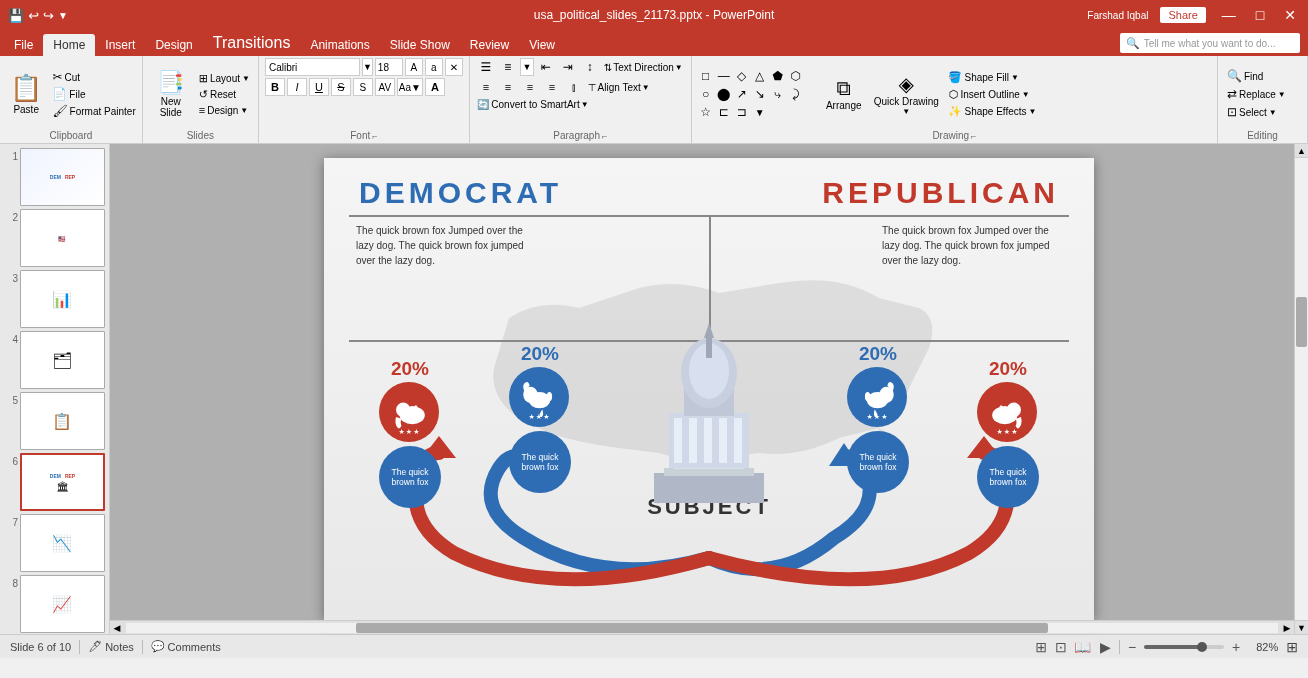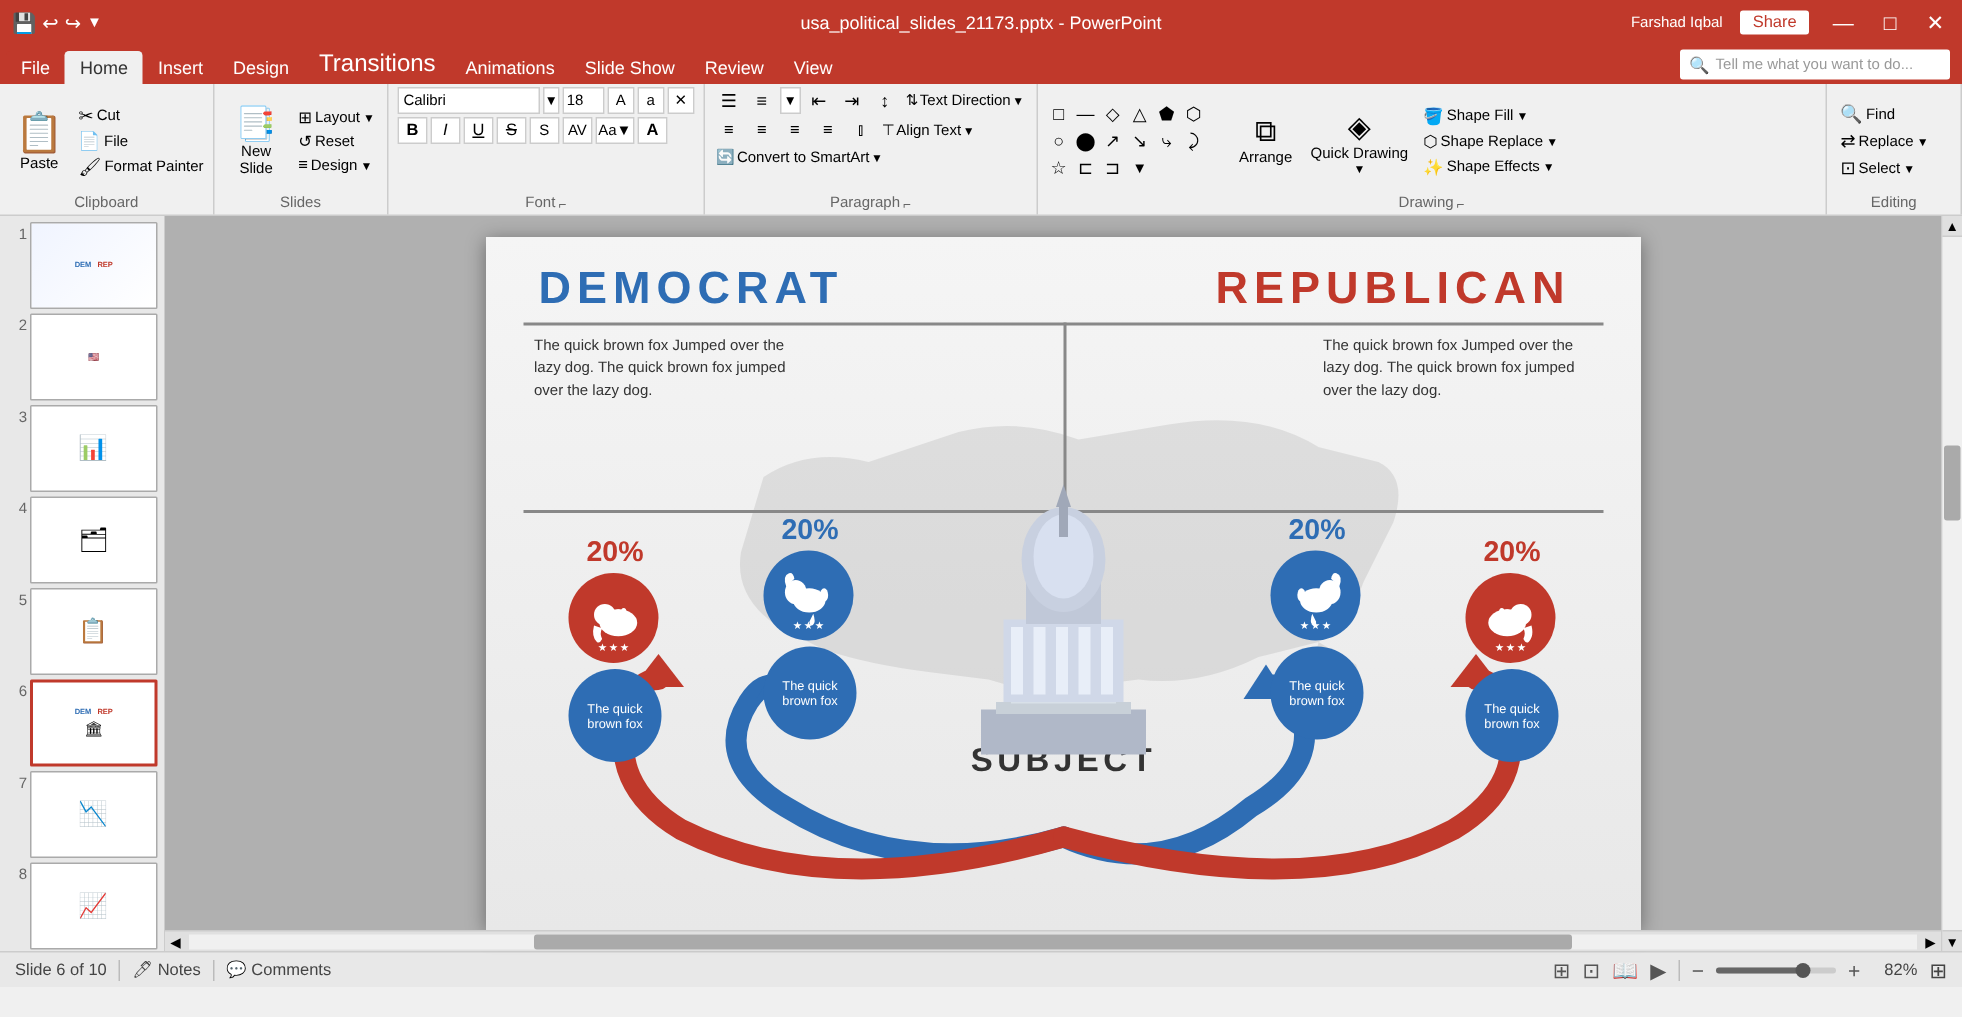--- a/index.html
+++ b/index.html
@@ -201,21 +201,21 @@
         </div>
       </div>
       <div style="display:flex; flex-direction:column; gap:2px; justify-content:center;">
         <div style="display:flex; align-items:center; gap:2px; font-size:10px; cursor:pointer; padding:1px 2px; border-radius:2px;">
           <span style="font-size:11px;">🪣</span>
           <span>Shape Fill</span>
           <span style="font-size:8px;">▼</span>
         </div>
         <div style="display:flex; align-items:center; gap:2px; font-size:10px; cursor:pointer; padding:1px 2px; border-radius:2px;">
           <span style="font-size:11px;">⬡</span>
-          <span>Shape Replace</span>
+          <span>Insert Outline</span>
           <span style="font-size:8px;">▼</span>
         </div>
         <div style="display:flex; align-items:center; gap:2px; font-size:10px; cursor:pointer; padding:1px 2px; border-radius:2px;">
           <span style="font-size:11px;">✨</span>
           <span>Shape Effects</span>
           <span style="font-size:8px;">▼</span>
         </div>
       </div>
     </div>
     <div style="font-size:10px; color:#666; text-align:center; display:flex; align-items:center; justify-content:center; gap:2px;">
@@ -339,21 +339,21 @@
       <div style="position:absolute; inset:0; background:linear-gradient(180deg, #f5f5f5 0%, #e8e8e8 100%);"></div>
 
       <svg style="position:absolute; top:100px; left:50%; transform:translateX(-50%); opacity:0.12; width:500px; height:280px;" viewBox="0 0 500 280">
         <path d="M50,60 Q80,40 120,50 L180,30 Q220,20 260,35 L320,25 Q380,15 420,40 L460,50 Q480,60 470,90 L450,130 Q440,160 420,170 L380,180 Q340,200 300,195 L260,200 Q230,205 200,195 L160,190 Q120,185 90,175 L60,160 Q30,140 35,110 Z" fill="#555"></path>
         <path d="M70,180 L85,200 L75,220 L60,215 Z" fill="#555"></path>
         <path d="M420,170 L445,185 L450,200 L435,205 L415,195 Z" fill="#555"></path>
       </svg>
 
       <div style="position:absolute; top:18px; left:35px; color:#2e6db4; font-size:30px; font-weight:bold; letter-spacing:4px; font-family:Arial,sans-serif;">DEMOCRAT</div>
 
-      <div style="position:absolute; top:18px; right:47px; color:#c0392b; font-size:30px; font-weight:bold; letter-spacing:4px; font-family:Arial,sans-serif;">REPUBLICAN</div>
+      <div style="position:absolute; top:18px; right:35px; color:#c0392b; font-size:30px; font-weight:bold; letter-spacing:4px; font-family:Arial,sans-serif;">REPUBLICAN</div>
 
       <div style="position:absolute; top:57px; left:25px; right:25px; height:1.5px; background:#888;"></div>
 
       <div style="position:absolute; top:57px; left:50%; width:1.5px; height:125px; background:#888;"></div>
 
       <div style="position:absolute; top:65px; left:32px; width:180px; font-size:10px; color:#333; line-height:1.5; font-family:Arial,sans-serif;">The quick brown fox Jumped over the lazy dog. The quick brown fox jumped over the lazy dog.</div>
 
       <div style="position:absolute; top:65px; right:32px; width:180px; font-size:10px; color:#333; line-height:1.5; font-family:Arial,sans-serif;">The quick brown fox Jumped over the lazy dog. The quick brown fox jumped over the lazy dog.</div>
 
       <div style="position:absolute; top:182px; left:25px; right:25px; height:1.5px; background:#888;"></div>

